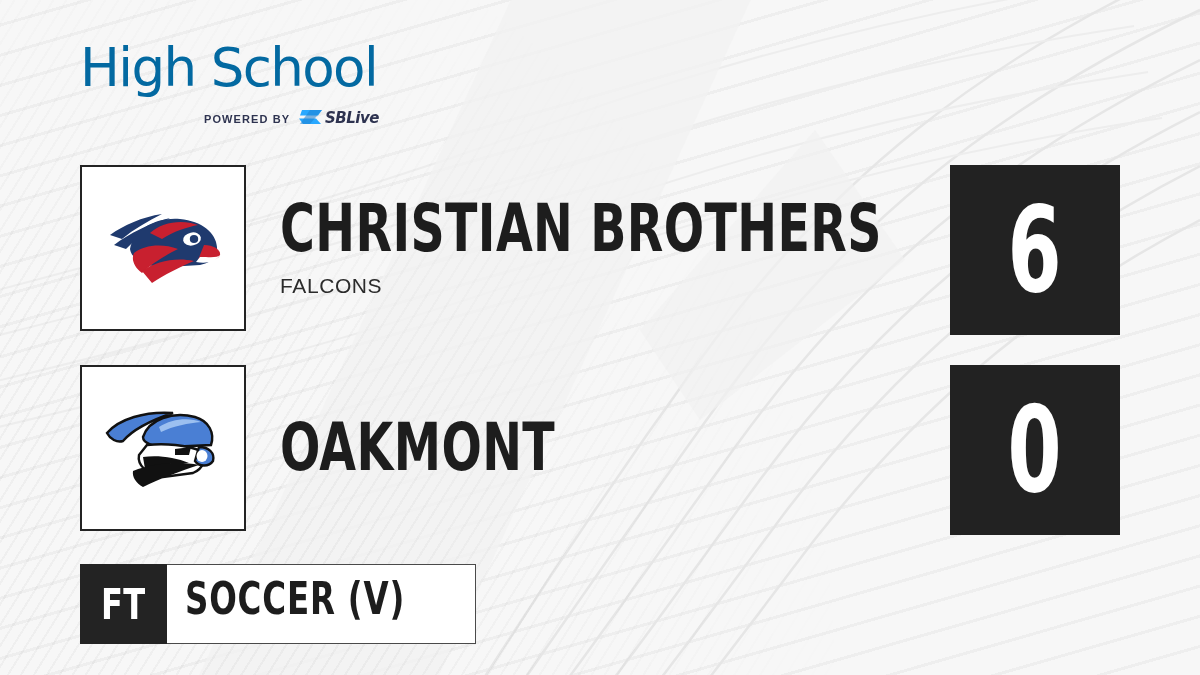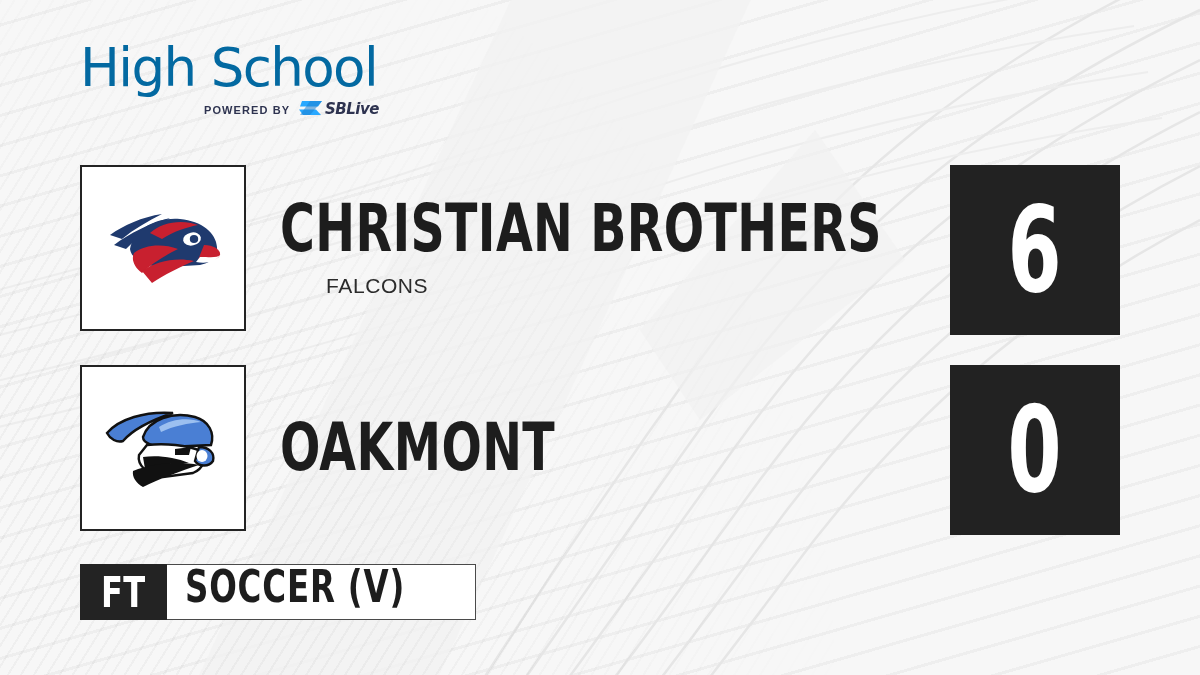--- a/index.html
+++ b/index.html
@@ -74,20 +74,21 @@
     white-space: nowrap;
   }
   .onsi-pin {
     margin-left: 11px;
     margin-top: 2px;
     flex: 0 0 auto;
   }
   .powered-row {
     display: flex;
     align-items: center;
+    margin-top: 9px;
     padding-left: 124px;
   }
   .powered-by {
     font-family: "Liberation Sans", sans-serif;
     font-weight: 700;
     font-size: 11px;
     letter-spacing: 1.1px;
     color: #2e3350;
     white-space: nowrap;
   }
@@ -134,21 +135,20 @@
     margin: 0;
   }
   .team-mascot {
     font-family: "Liberation Sans", sans-serif;
     font-weight: 400;
     font-size: 21px;
     letter-spacing: 0.6px;
     color: #2b2b2b;
     margin-top: 14px;
     white-space: nowrap;
-    margin-left: 46px;
   }
   .score-box {
     position: absolute;
     left: 950px;
     top: 0;
     width: 170px;
     height: 170px;
     background: #222222;
     display: flex;
     align-items: center;
@@ -162,21 +162,21 @@
     color: #ffffff;
     transform: scaleX(0.72);
     transform-origin: center center;
   }
 
   
   #status-bar {
     position: absolute;
     left: 80px;
     top: 564px;
-    height: 56px;
+    height: 80px;
     display: flex;
     align-items: stretch;
   }
   .status-code {
     width: 87px;
     background: #232323;
     display: flex;
     align-items: center;
     justify-content: center;
   }

